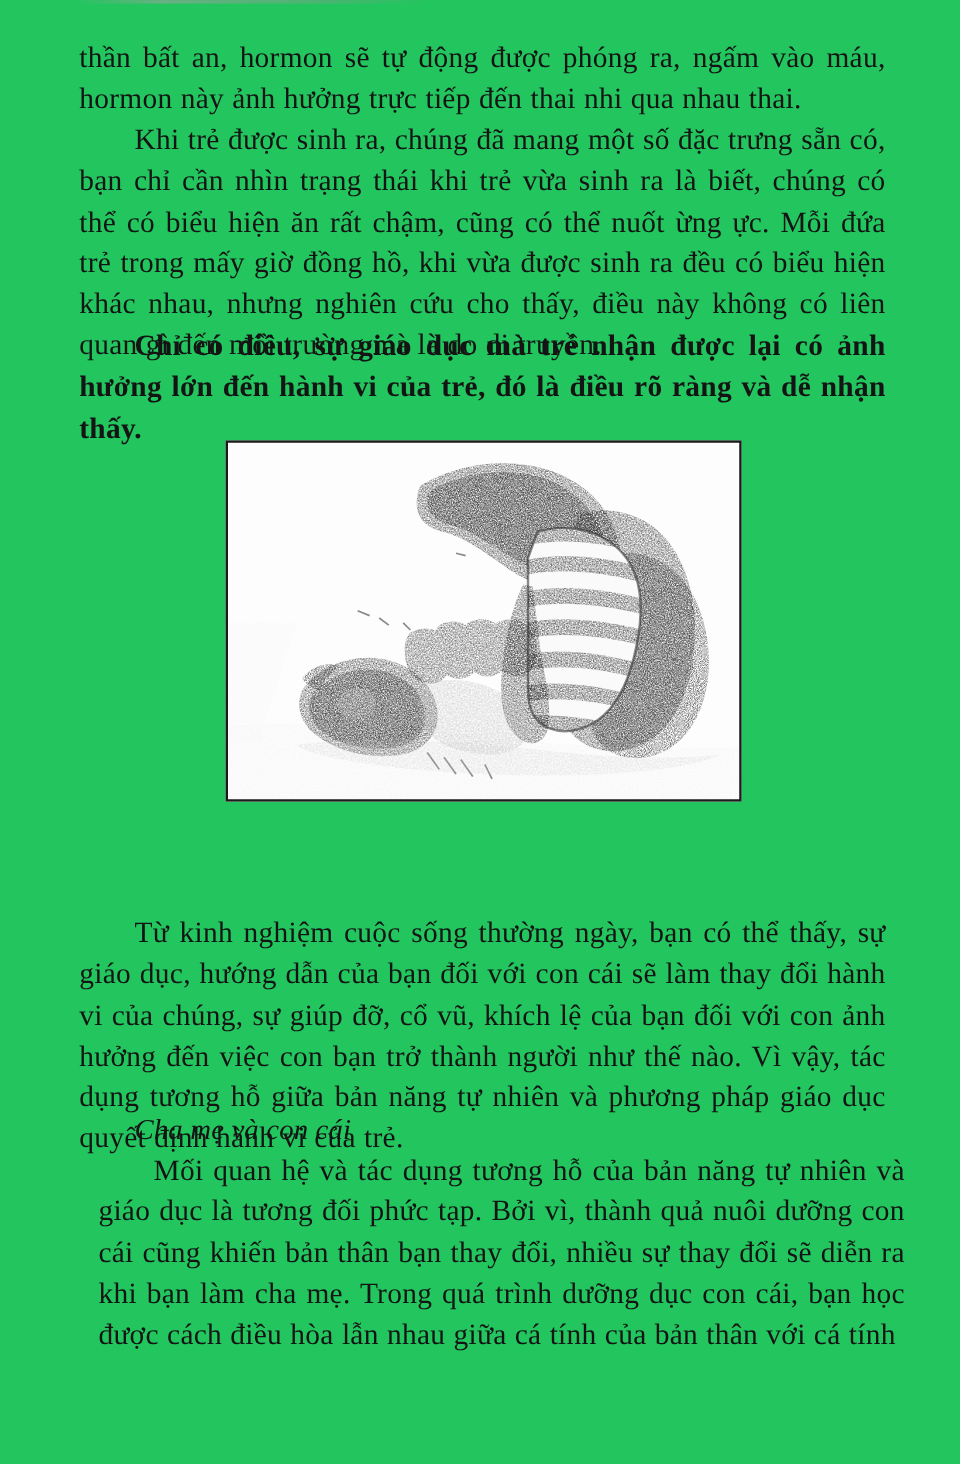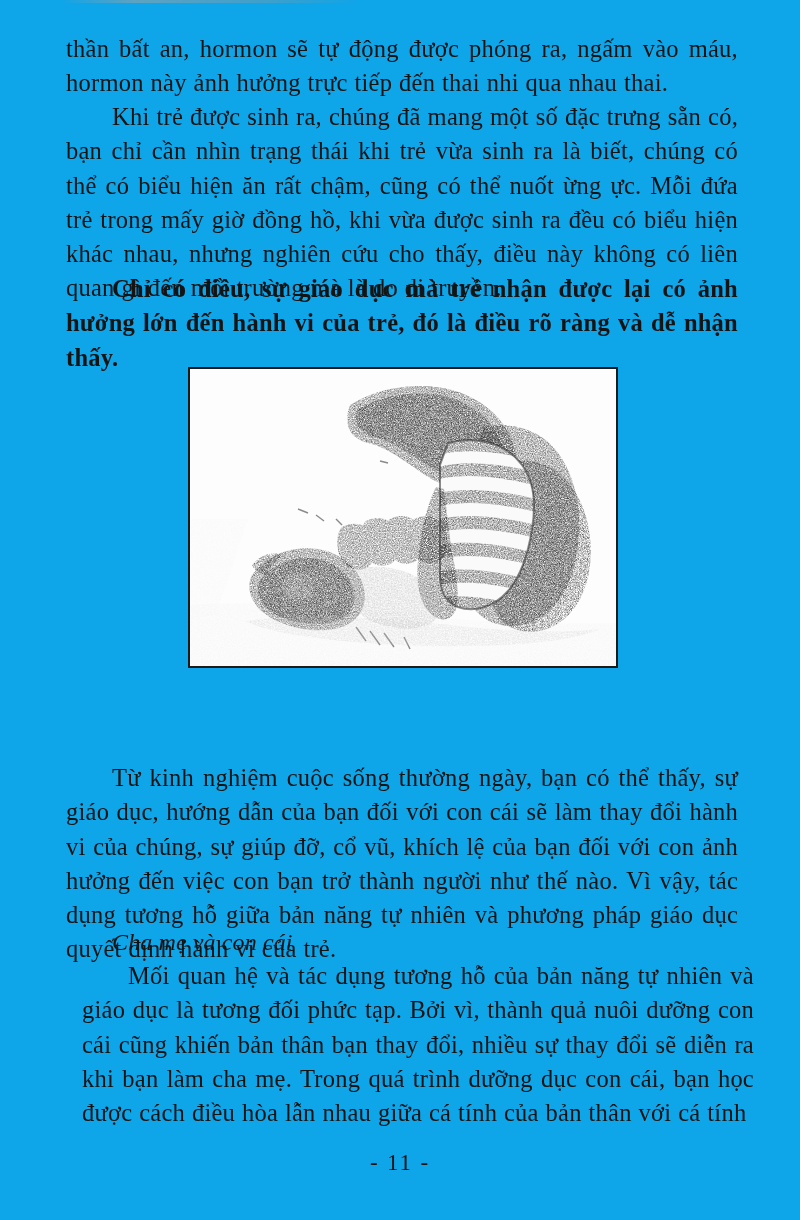--- a/index.html
+++ b/index.html
@@ -15,21 +15,21 @@
     overflow: hidden;
     font-family: "Liberation Serif", "DejaVu Serif", serif;
     color: #111111;
     -webkit-font-smoothing: none;
   }
 
   
   #page-scan {
     position: absolute;
     inset: 0;
-    background: #0ea5e9;
+    background: #22c55e;
   }
 
   
   .scan-edge-top {
     position: absolute;
     top: 0;
     left: 60px;
     width: 300px;
     height: 3px;
     background: linear-gradient(90deg, rgba(170,170,170,0) 0%, rgba(160,160,160,.55) 25%, rgba(150,150,150,.35) 70%, rgba(170,170,170,0) 100%);
@@ -269,17 +269,14 @@
           </g>
 
           <path d="M56,252 C110,244 190,248 260,256 C320,263 372,264 410,260
                    C380,274 300,280 210,276 C134,272 78,264 56,252 Z" fill="#cfcfcf" opacity=".75" filter="url(#softgrain)"></path>
         </svg>
       </div>
     </div>
   </figure>
 
 
-  <div id="folio">
-    <span class="folio-text">- 11 -</span>
-  </div>
 
 </div>
 
 </body></html>

